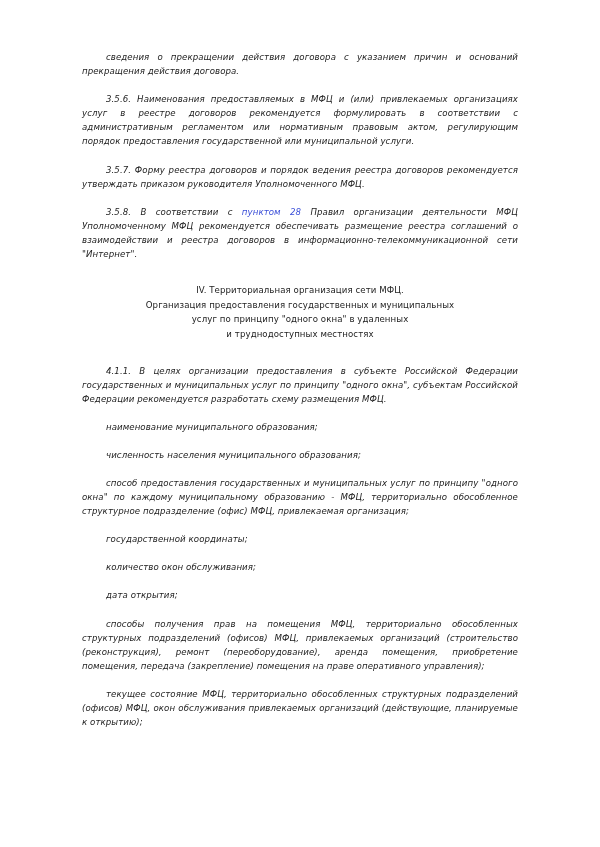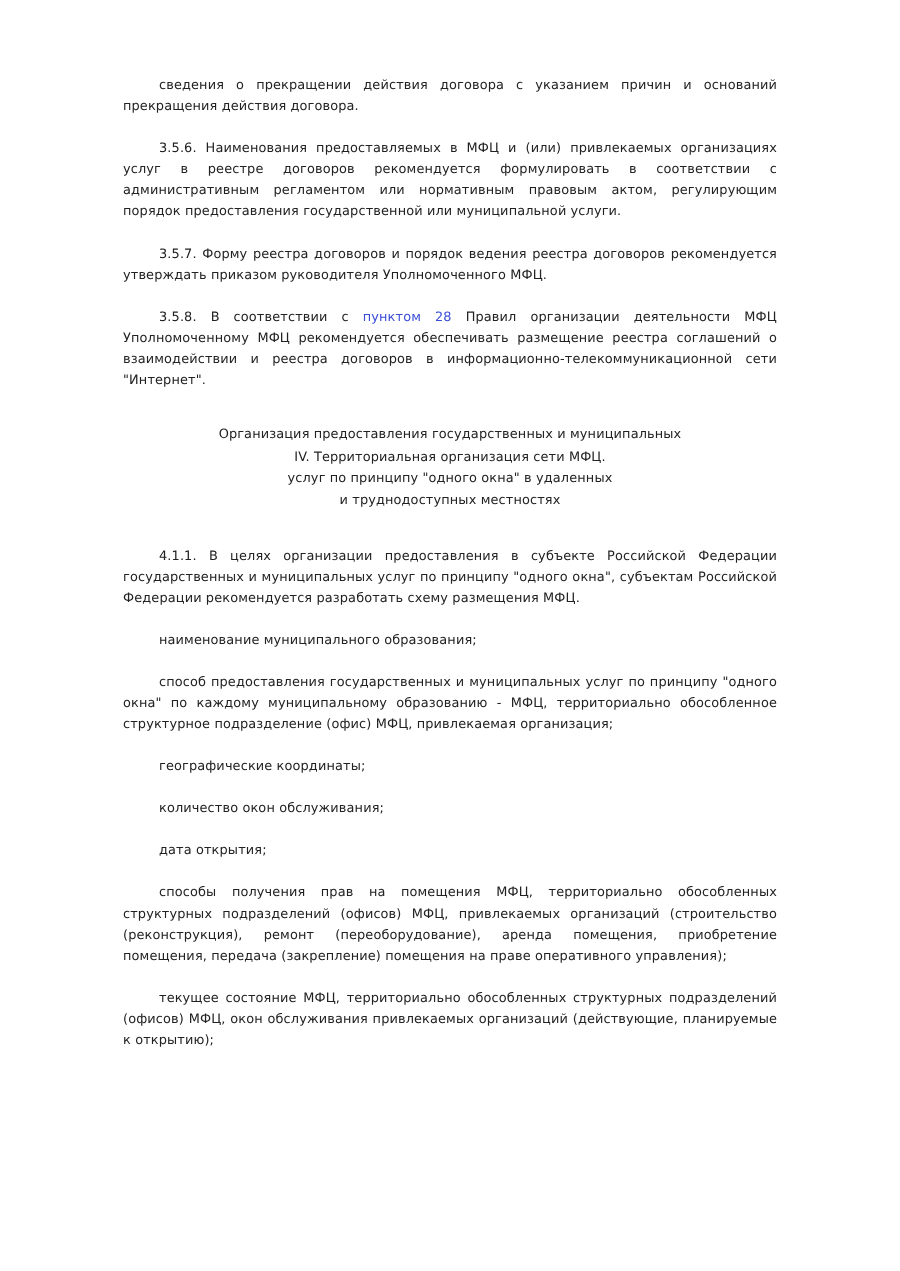--- a/index.html
+++ b/index.html
@@ -28,20 +28,21 @@
     margin: 0;
     font-size: 8.6px;
     line-height: 14.1px;
     text-align: justify;
     text-justify: inter-word;
     color: #222222;
     letter-spacing: 0.01em;
   }
   p.indent {
     text-indent: 24px;
+    font-style: italic;
   }
   p.gap {
     margin-top: 14px;
   }
   p.center {
     text-align: center;
     text-indent: 0;
   }
   .heading-block {
     margin-top: 22px;
@@ -68,37 +69,38 @@
 
     <p class="indent">сведения о прекращении действия договора с указанием причин и оснований прекращения действия договора.</p>
 
     <p class="indent gap">3.5.6. Наименования предоставляемых в МФЦ и (или) привлекаемых организациях услуг в реестре договоров рекомендуется формулировать в соответствии с административным регламентом или нормативным правовым актом, регулирующим порядок предоставления государственной или муниципальной услуги.</p>
 
     <p class="indent gap">3.5.7. Форму реестра договоров и порядок ведения реестра договоров рекомендуется утверждать приказом руководителя Уполномоченного МФЦ.</p>
 
     <p class="indent gap"><span>3.5.8. В соответствии с </span><a class="doclink nowrap" href="#">пунктом 28</a><span> Правил организации деятельности МФЦ Уполномоченному МФЦ рекомендуется обеспечивать размещение реестра соглашений о взаимодействии и реестра договоров в информационно-телекоммуникационной сети "Интернет".</span></p>
 
     <div class="heading-block">
+      <p>IV. Территориальная организация сети МФЦ.</p>
       <p>Организация предоставления государственных и муниципальных</p>
-      <p>IV. Территориальная организация сети МФЦ.</p>
       <p>услуг по принципу "одного окна" в удаленных</p>
       <p>и труднодоступных местностях</p>
     </div>
 
 
     <p class="indent gap" style="margin-top:22px;">4.1.1. В целях организации предоставления в субъекте Российской Федерации государственных и муниципальных услуг по принципу "одного окна", субъектам Российской Федерации рекомендуется разработать схему размещения МФЦ.</p>
 
 
     <p class="indent gap">наименование муниципального образования;</p>
 
+    <p class="indent gap">численность населения муниципального образования;</p>
 
     <p class="indent gap">способ предоставления государственных и муниципальных услуг по принципу "одного окна" по каждому муниципальному образованию - МФЦ, территориально обособленное структурное подразделение (офис) МФЦ, привлекаемая организация;</p>
 
 
-    <p class="indent gap">географические координаты;</p>
+    <p class="indent gap">государственной координаты;</p>
 
     <p class="indent gap">количество окон обслуживания;</p>
 
     <p class="indent gap">дата открытия;</p>
 
     <p class="indent gap">способы получения прав на помещения МФЦ, территориально обособленных структурных подразделений (офисов) МФЦ, привлекаемых организаций (строительство (реконструкция), ремонт (переоборудование), аренда помещения, приобретение помещения, передача (закрепление) помещения на праве оперативного управления);</p>
 
     <p class="indent gap">текущее состояние МФЦ, территориально обособленных структурных подразделений (офисов) МФЦ, окон обслуживания привлекаемых организаций (действующие, планируемые к открытию);</p>
 
   </div>

